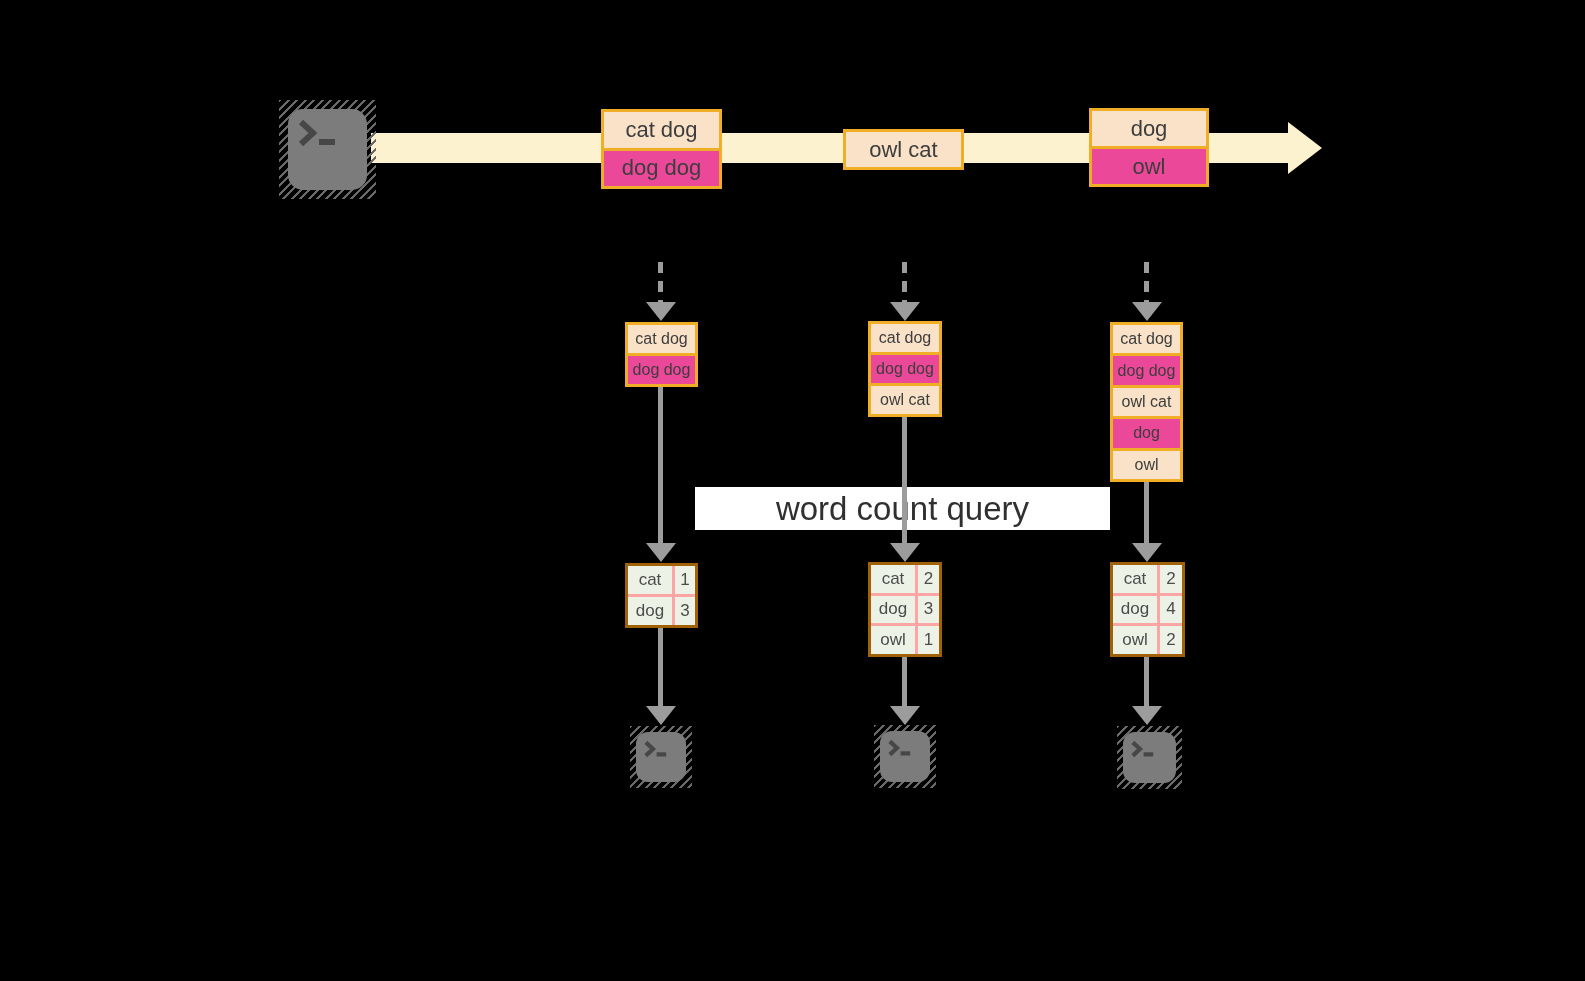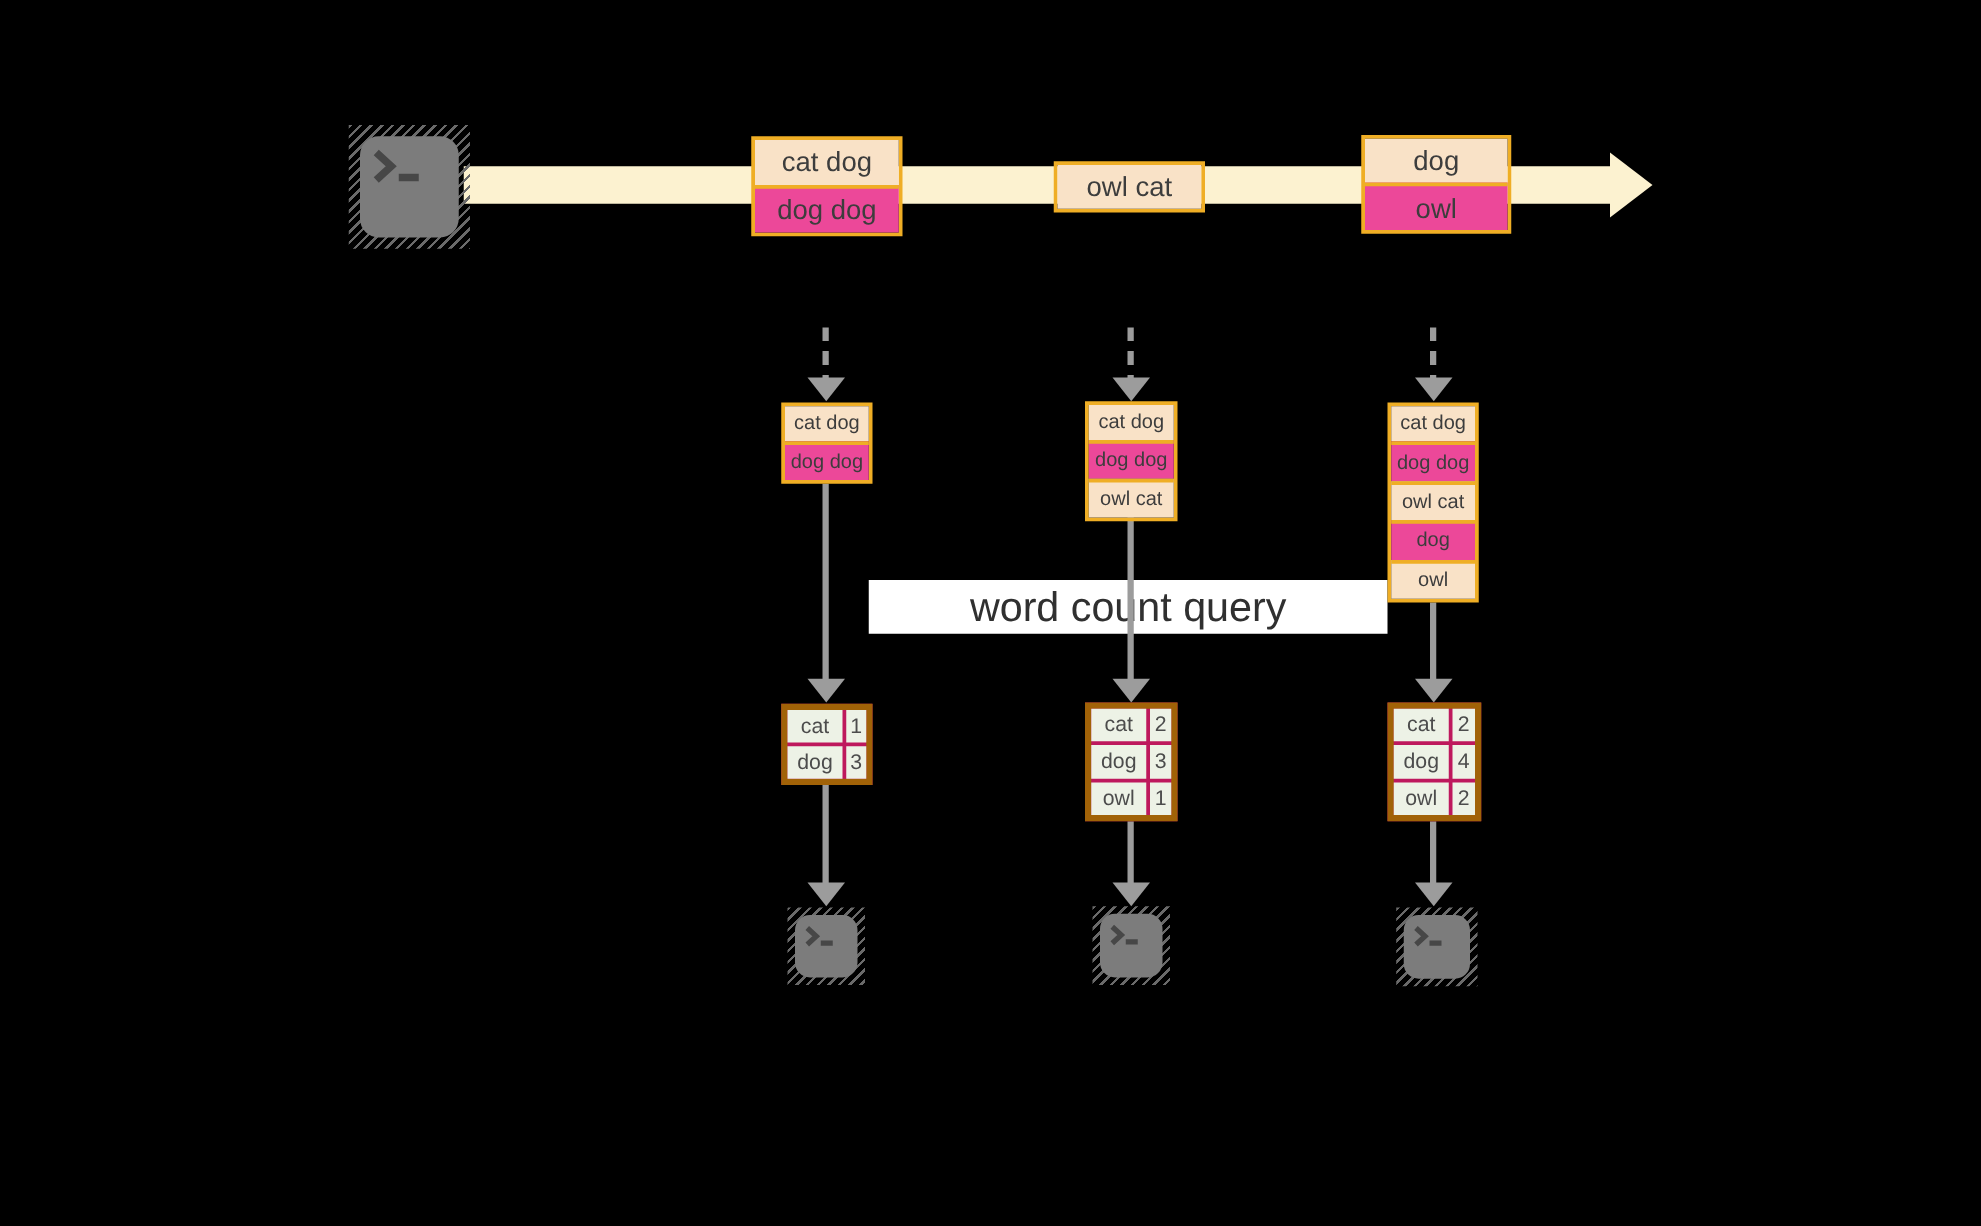--- a/index.html
+++ b/index.html
@@ -20,24 +20,24 @@
   .big .orow{font-size:22px;}
   .small .orow{font-size:16px;}
   .stacked{z-index:5;}
   
   .vline{position:absolute;width:5px;background:#9c9c9c;z-index:4;}
   .vdash{position:absolute;width:5px;z-index:4;
     background:repeating-linear-gradient(180deg,#9c9c9c 0 11px,transparent 11px 19px);}
   .ahead{position:absolute;width:0;height:0;z-index:4;
     border-left:15px solid transparent;border-right:15px solid transparent;border-top:19px solid #9c9c9c;}
   
-  .banner{position:absolute;left:695px;top:464px;width:415px;height:43px;background:#ffffff;z-index:3;
+  .banner{position:absolute;left:695px;top:487px;width:415px;height:43px;background:#ffffff;z-index:3;
     display:flex;align-items:center;justify-content:center;color:#303030;font-size:33px;font-weight:300;}
   
-  .gtable{position:absolute;box-sizing:border-box;border:5px solid #a16207;background:#be185d;z-index:5;
+  .gtable{position:absolute;box-sizing:border-box;border:3px solid #a16207;background:#fca5a5;z-index:5;
     display:grid;grid-template-columns:44px 1fr;gap:3px;}
   .gcell{background:#edf2e6;display:flex;align-items:center;justify-content:center;
     color:#4c4c4c;font-size:17px;}
   
   .term{position:absolute;z-index:5;
     background:repeating-linear-gradient(135deg,#6a6a6a 0 2px,transparent 2px 6px);}
   .term-inner{position:absolute;inset:9px;background:#7c7c7c;border-radius:15px;}
   .term-sm .term-inner{inset:6px;border-radius:12px;}
   .term svg{position:absolute;}
   .term-lg svg{left:16px;top:18px;}

